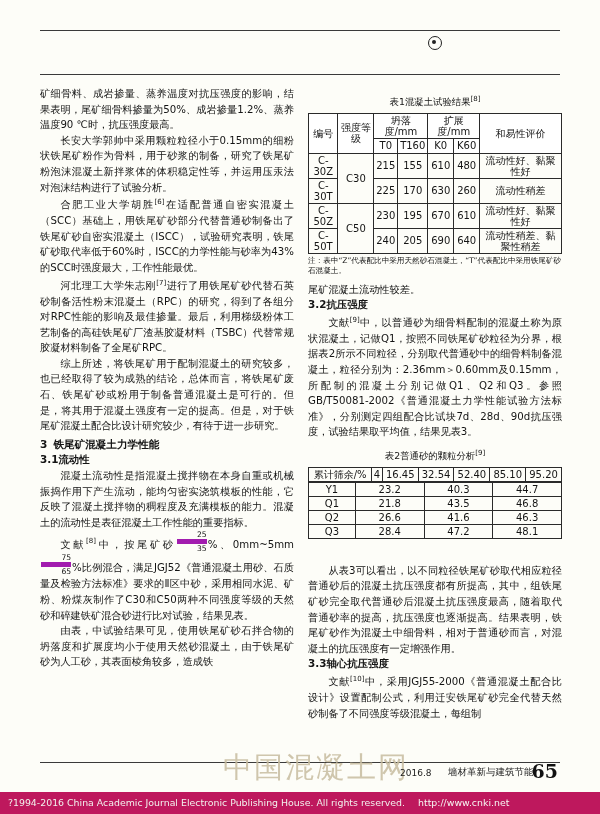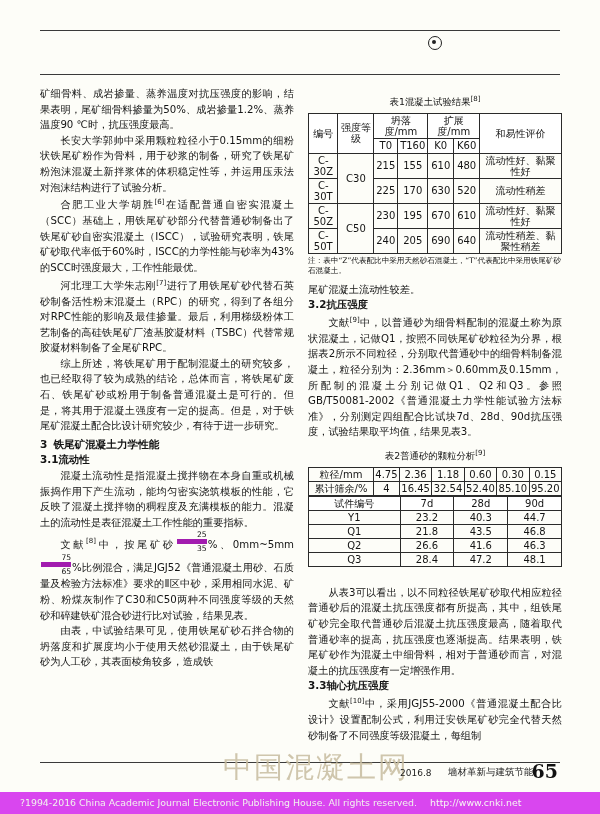--- a/index.html
+++ b/index.html
@@ -193,25 +193,25 @@
     letter-spacing: 2px;
     pointer-events: none;
     margin-left: 32px;
   }
   .cnki-bar {
     position: absolute;
     left: 0;
     right: 0;
     bottom: 0;
     height: 22px;
-    background: #d946ef;
+    background: #be185d;
     color: #f2f2ee;
     font-size: 9.4px;
     line-height: 22px;
-    padding-left: 20px;
+    padding-left: 8px;
     font-family: "DejaVu Sans", "Liberation Sans", sans-serif;
   }
   .cnki-bar .url { color: #f7f7f3; margin-left: 10px; }
 </style>
 </head>
 <body>
 
 <div class="page">
 
   <div class="header">
@@ -268,21 +268,21 @@
         <td>155</td>
         <td>610</td>
         <td>480</td>
         <td>流动性好、黏聚性好</td>
       </tr>
       <tr>
         <td>C-30T</td>
         <td>225</td>
         <td>170</td>
         <td>630</td>
-        <td>520</td>
+        <td>260</td>
         <td>流动性稍差</td>
       </tr>
       <tr>
         <td>C-50Z</td>
         <td rowspan="2">C50</td>
         <td>230</td>
         <td>195</td>
         <td>670</td>
         <td>610</td>
         <td>流动性好、黏聚性好</td>
@@ -302,50 +302,35 @@
     <p style="margin-top:6px">尾矿混凝土流动性较差。</p>
 
     <p class="sub-h"><span class="num">3.2</span><span>抗压强度</span></p>
 
     <p class="ind"><span>文献</span><span class="sup">[9]</span><span>中，以普通砂为细骨料配制的混凝土称为原状混凝土，记做</span><span>Q1</span><span>，按照不同铁尾矿砂粒径为分界，根据表</span><span>2</span><span>所示不同粒径，分别取代普通砂中的细骨料制备混凝土，粒径分别为：</span><span>2.36mm</span><span>＞</span><span>0.60mm</span><span>及</span><span>0.15mm</span><span>，所配制的混凝土分别记做</span><span>Q1</span><span>、</span><span>Q2</span><span>和</span><span>Q3</span><span>。参照</span><span>GB/T50081-2002</span><span>《普通混凝土力学性能试验方法标准》，分别测定四组配合比试块</span><span>7d</span><span>、</span><span>28d</span><span>、</span><span>90d</span><span>抗压强度，试验结果取平均值，结果见</span><span>表3</span><span>。</span></p>
 
     <div class="tbl-cap"><span class="cap-no">表2</span><span>普通砂的颗粒分析</span><span class="sup">[9]</span></div>
 
     <table>
       <tbody>
-          <tr>
-        <td style="width:62px">粒径/mm</td>
-        <td>4.75</td>
-        <td>2.36</td>
-        <td>1.18</td>
-        <td>0.60</td>
-        <td>0.30</td>
-        <td>0.15</td>
-      </tr>
       <tr>
         <td>累计筛余/%</td>
         <td>4</td>
         <td>16.45</td>
         <td>32.54</td>
         <td>52.40</td>
         <td>85.10</td>
         <td>95.20</td>
       </tr>
     </tbody>
       </table>
 
 
     <table>
       <tbody>
-          <tr>
-        <th>试件编号</th>
-        <th>7d</th>
-        <th>28d</th>
-        <th>90d</th>
-      </tr>
       <tr>
         <td>Y1</td>
         <td>23.2</td>
         <td>40.3</td>
         <td>44.7</td>
       </tr>
       <tr>
         <td>Q1</td>
         <td>21.8</td>
         <td>43.5</td>
@@ -359,21 +344,21 @@
       </tr>
       <tr>
         <td>Q3</td>
         <td>28.4</td>
         <td>47.2</td>
         <td>48.1</td>
       </tr>
     </tbody>
       </table>
 
-    <p class="ind" style="margin-top:18px">从表3可以看出，以不同粒径铁尾矿砂取代相应粒径普通砂后的混凝土抗压强度都有所提高，其中，组铁尾矿砂完全取代普通砂后混凝土抗压强度最高，随着取代普通砂率的提高，抗压强度也逐渐提高。结果表明，铁尾矿砂作为混凝土中细骨料，相对于普通砂而言，对混凝土的抗压强度有一定增强作用。</p>
+    <p class="ind" style="margin-top:24px">从表3可以看出，以不同粒径铁尾矿砂取代相应粒径普通砂后的混凝土抗压强度都有所提高，其中，组铁尾矿砂完全取代普通砂后混凝土抗压强度最高，随着取代普通砂率的提高，抗压强度也逐渐提高。结果表明，铁尾矿砂作为混凝土中细骨料，相对于普通砂而言，对混凝土的抗压强度有一定增强作用。</p>
 
     <p class="sub-h"><span class="num">3.3</span><span>轴心抗压强度</span></p>
 
     <p class="ind"><span>文献</span><span class="sup">[10]</span><span>中，采用</span><span>JGJ55-2000</span><span>《普通混凝土配合比设计》设置配制公式，利用迁安铁尾矿砂完全代替天然砂制备了不同强度等级混凝土，每组制</span></p>
   </div>
 
   <div class="footer-rule"></div>
   <div class="watermark">中国混凝土网</div>
   <div class="footer-date">2016.8</div>
   <div class="footer-cat">墙材革新与建筑节能</div>

